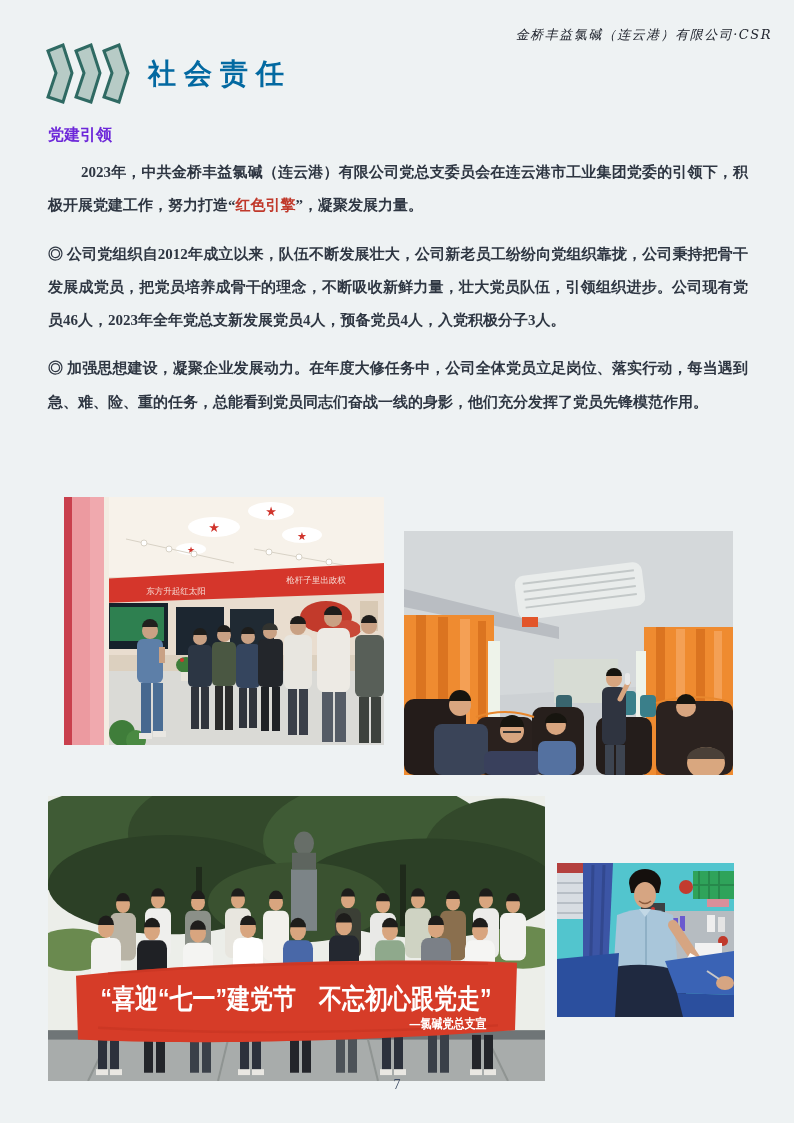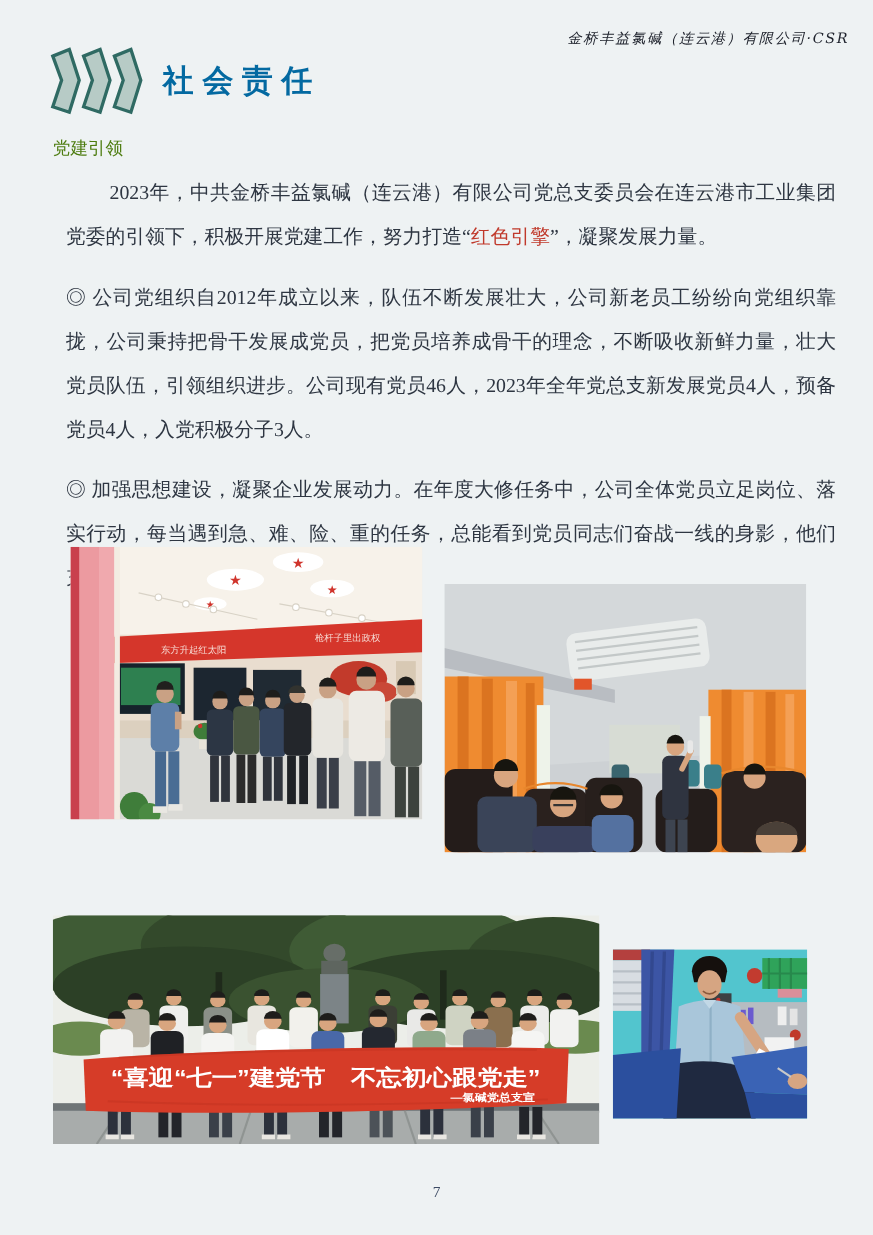--- a/index.html
+++ b/index.html
@@ -10,34 +10,34 @@
         font-style:italic;color:#20242e;letter-spacing:1.5px;
         font-family:"DejaVu Serif",serif;}
 
   .brand-row{position:absolute;top:42px;left:44px;display:flex;
         align-items:center;gap:16px;}
   .chevrons{width:88px;height:64px;display:block;}
   .page-title{font-family:"Liberation Sans",sans-serif;font-weight:bold;
         font-size:28px;color:#0369a1;letter-spacing:8px;}
 
   .section-heading{position:absolute;top:125px;left:48px;
-        font-family:"Liberation Sans",sans-serif;font-weight:normal;
-        font-size:16px;color:#4d7c0f;}
-
-  .body-text{position:absolute;top:156px;left:60px;width:700px;
-        font-size:18px;line-height:2.22;text-align:justify;}
+        font-family:"Liberation Sans",sans-serif;font-weight:bold;
+        font-size:16px;color:#6d28d9;}
+
+  .body-text{position:absolute;top:156px;left:48px;width:700px;
+        font-size:15px;line-height:2.22;text-align:justify;font-weight:bold;}
   .body-text p{margin:0 0 15px 0;}
   .body-text p.first{text-indent:2.2em;}
   .hl-red{color:#c0392b;}
 
   .photo{position:absolute;overflow:hidden;}
   .photo svg{display:block;width:100%;height:100%;}
   #photo-exhibition{left:64px;top:497px;width:320px;height:248px;}
   #photo-bus{left:404px;top:531px;width:329px;height:244px;}
-  #photo-group{left:48px;top:832px;width:497px;height:208px;}
+  #photo-group{left:48px;top:796px;width:497px;height:285px;}
   #photo-blood{left:557px;top:863px;width:177px;height:154px;}
 
   .page-number{position:absolute;bottom:30px;left:0;width:100%;
         text-align:center;font-size:14px;color:#3c4a63;}
   .banner-text1{font-family:"Liberation Sans",sans-serif;font-weight:bold;}
   .svg-cn{font-family:"Liberation Sans",sans-serif;}
 </style>
 </head>
 <body>
 

